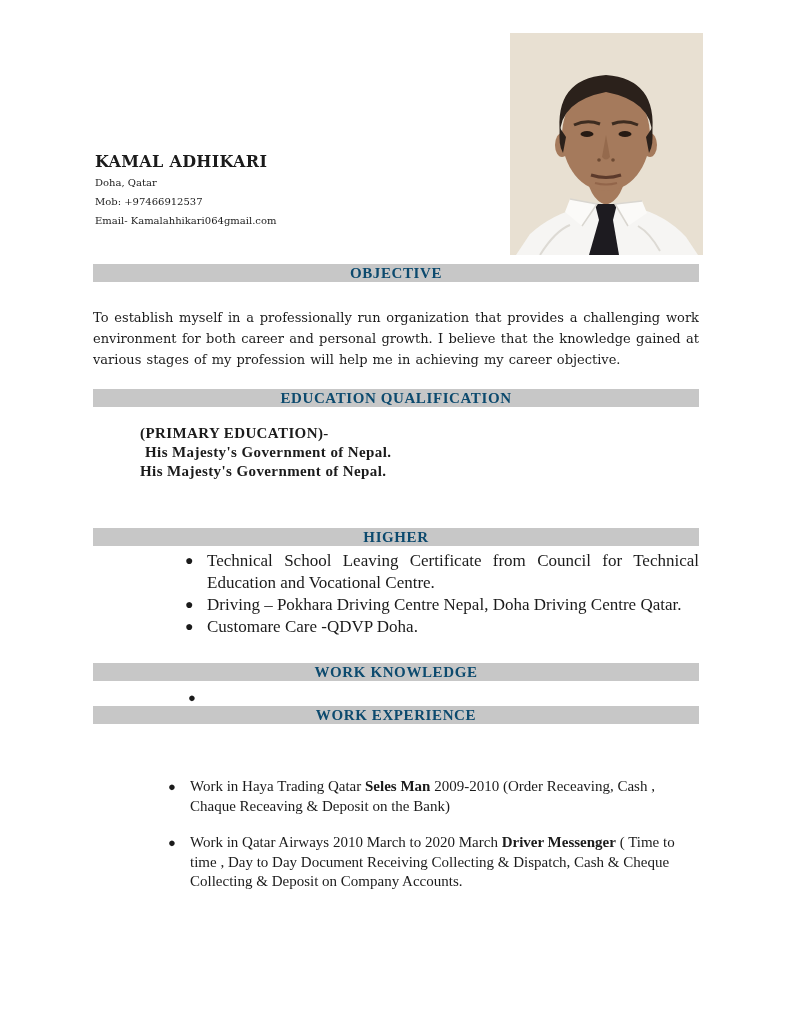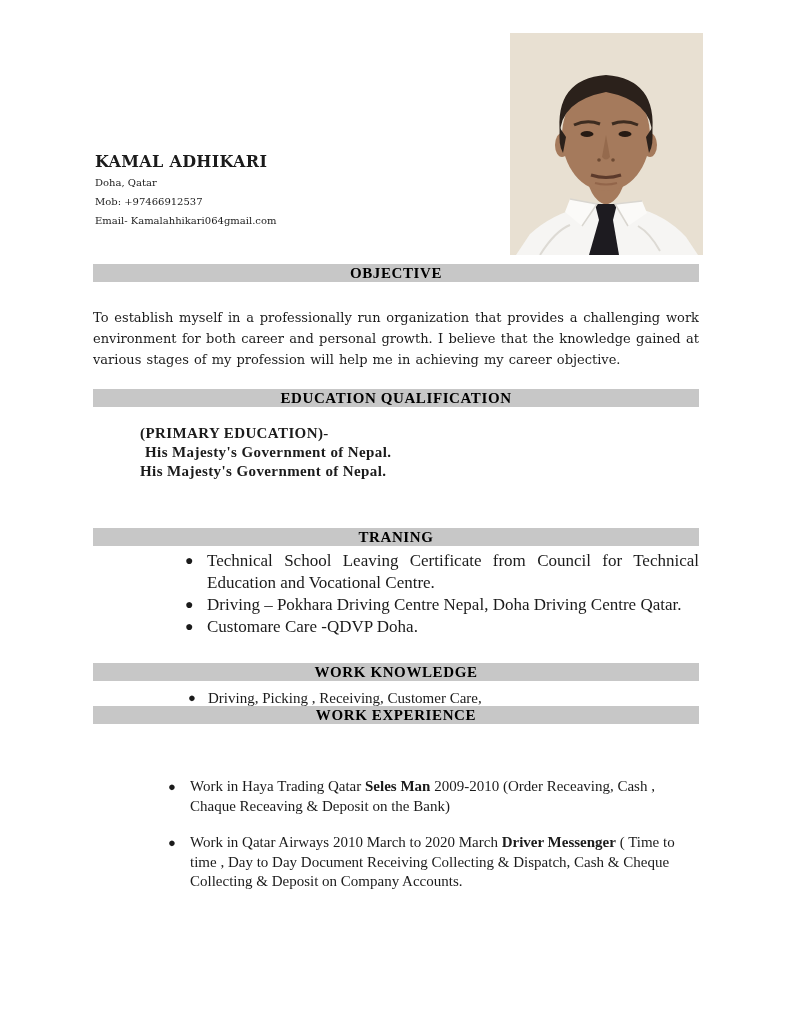--- a/index.html
+++ b/index.html
@@ -36,21 +36,21 @@
   .id-block{position:absolute;left:95px;top:151px;white-space:nowrap;}
   .id-block .name{font-weight:bold;font-size:16px;line-height:22px;letter-spacing:.3px;}
   .id-block .line{font-size:10px;line-height:19px;}
   
   .bar{
     position:absolute;left:93px;width:606px;height:18px;
     background:var(--section-bar-bg);
     text-align:center;
     font-family:"Liberation Serif", serif;
     font-weight:bold;font-size:15px;line-height:18px;
-    letter-spacing:.6px;color:#000000;
+    letter-spacing:.6px;color:#0c4a6e;
   }
   .bar-objective{top:264px;}
   .bar-education{top:389px;}
   .bar-training{top:528px;}
   .bar-knowledge{top:663px;}
   .bar-experience{top:706px;}
   
   .objective-text{
     position:absolute;left:93px;top:294px;width:606px;
     font-size:13px;line-height:21px;
@@ -161,21 +161,21 @@
   <div class="bar bar-education">
     <span>EDUCATION QUALIFICATION</span>
   </div>
   <div class="education-block">
     <div class="edu-line">(PRIMARY EDUCATION)-</div>
     <div class="edu-line">His Majesty's Government of Nepal.</div>
     <div class="edu-line">His Majesty's Government of Nepal.</div>
   </div>
 
   <div class="bar bar-training">
-    <span>TRANING</span>
+    <span>HIGHER</span>
   </div>
   <ul class="blist training-list">
     <li>
       <span class="dot">●</span>
       <span class="txt">Technical School Leaving Certificate from Council for Technical Education and Vocational Centre.</span>
     </li>
     <li>
       <span class="dot">●</span>
       <span class="txt">Driving – Pokhara Driving Centre Nepal, Doha Driving Centre Qatar.</span>
     </li>
@@ -184,21 +184,20 @@
       <span class="txt">Customare Care -QDVP Doha.</span>
     </li>
   </ul>
 
   <div class="bar bar-knowledge">
     <span>WORK KNOWLEDGE</span>
   </div>
   <ul class="blist knowledge-list">
     <li>
       <span class="dot">●</span>
-      <span class="txt">Driving, Picking , Receiving, Customer Care,</span>
     </li>
     <li>
       <span class="dot">●</span>
       <span class="txt">Document Controller</span>
     </li>
   </ul>
 
   <div class="bar bar-experience">
     <span>WORK EXPERIENCE</span>
   </div>

